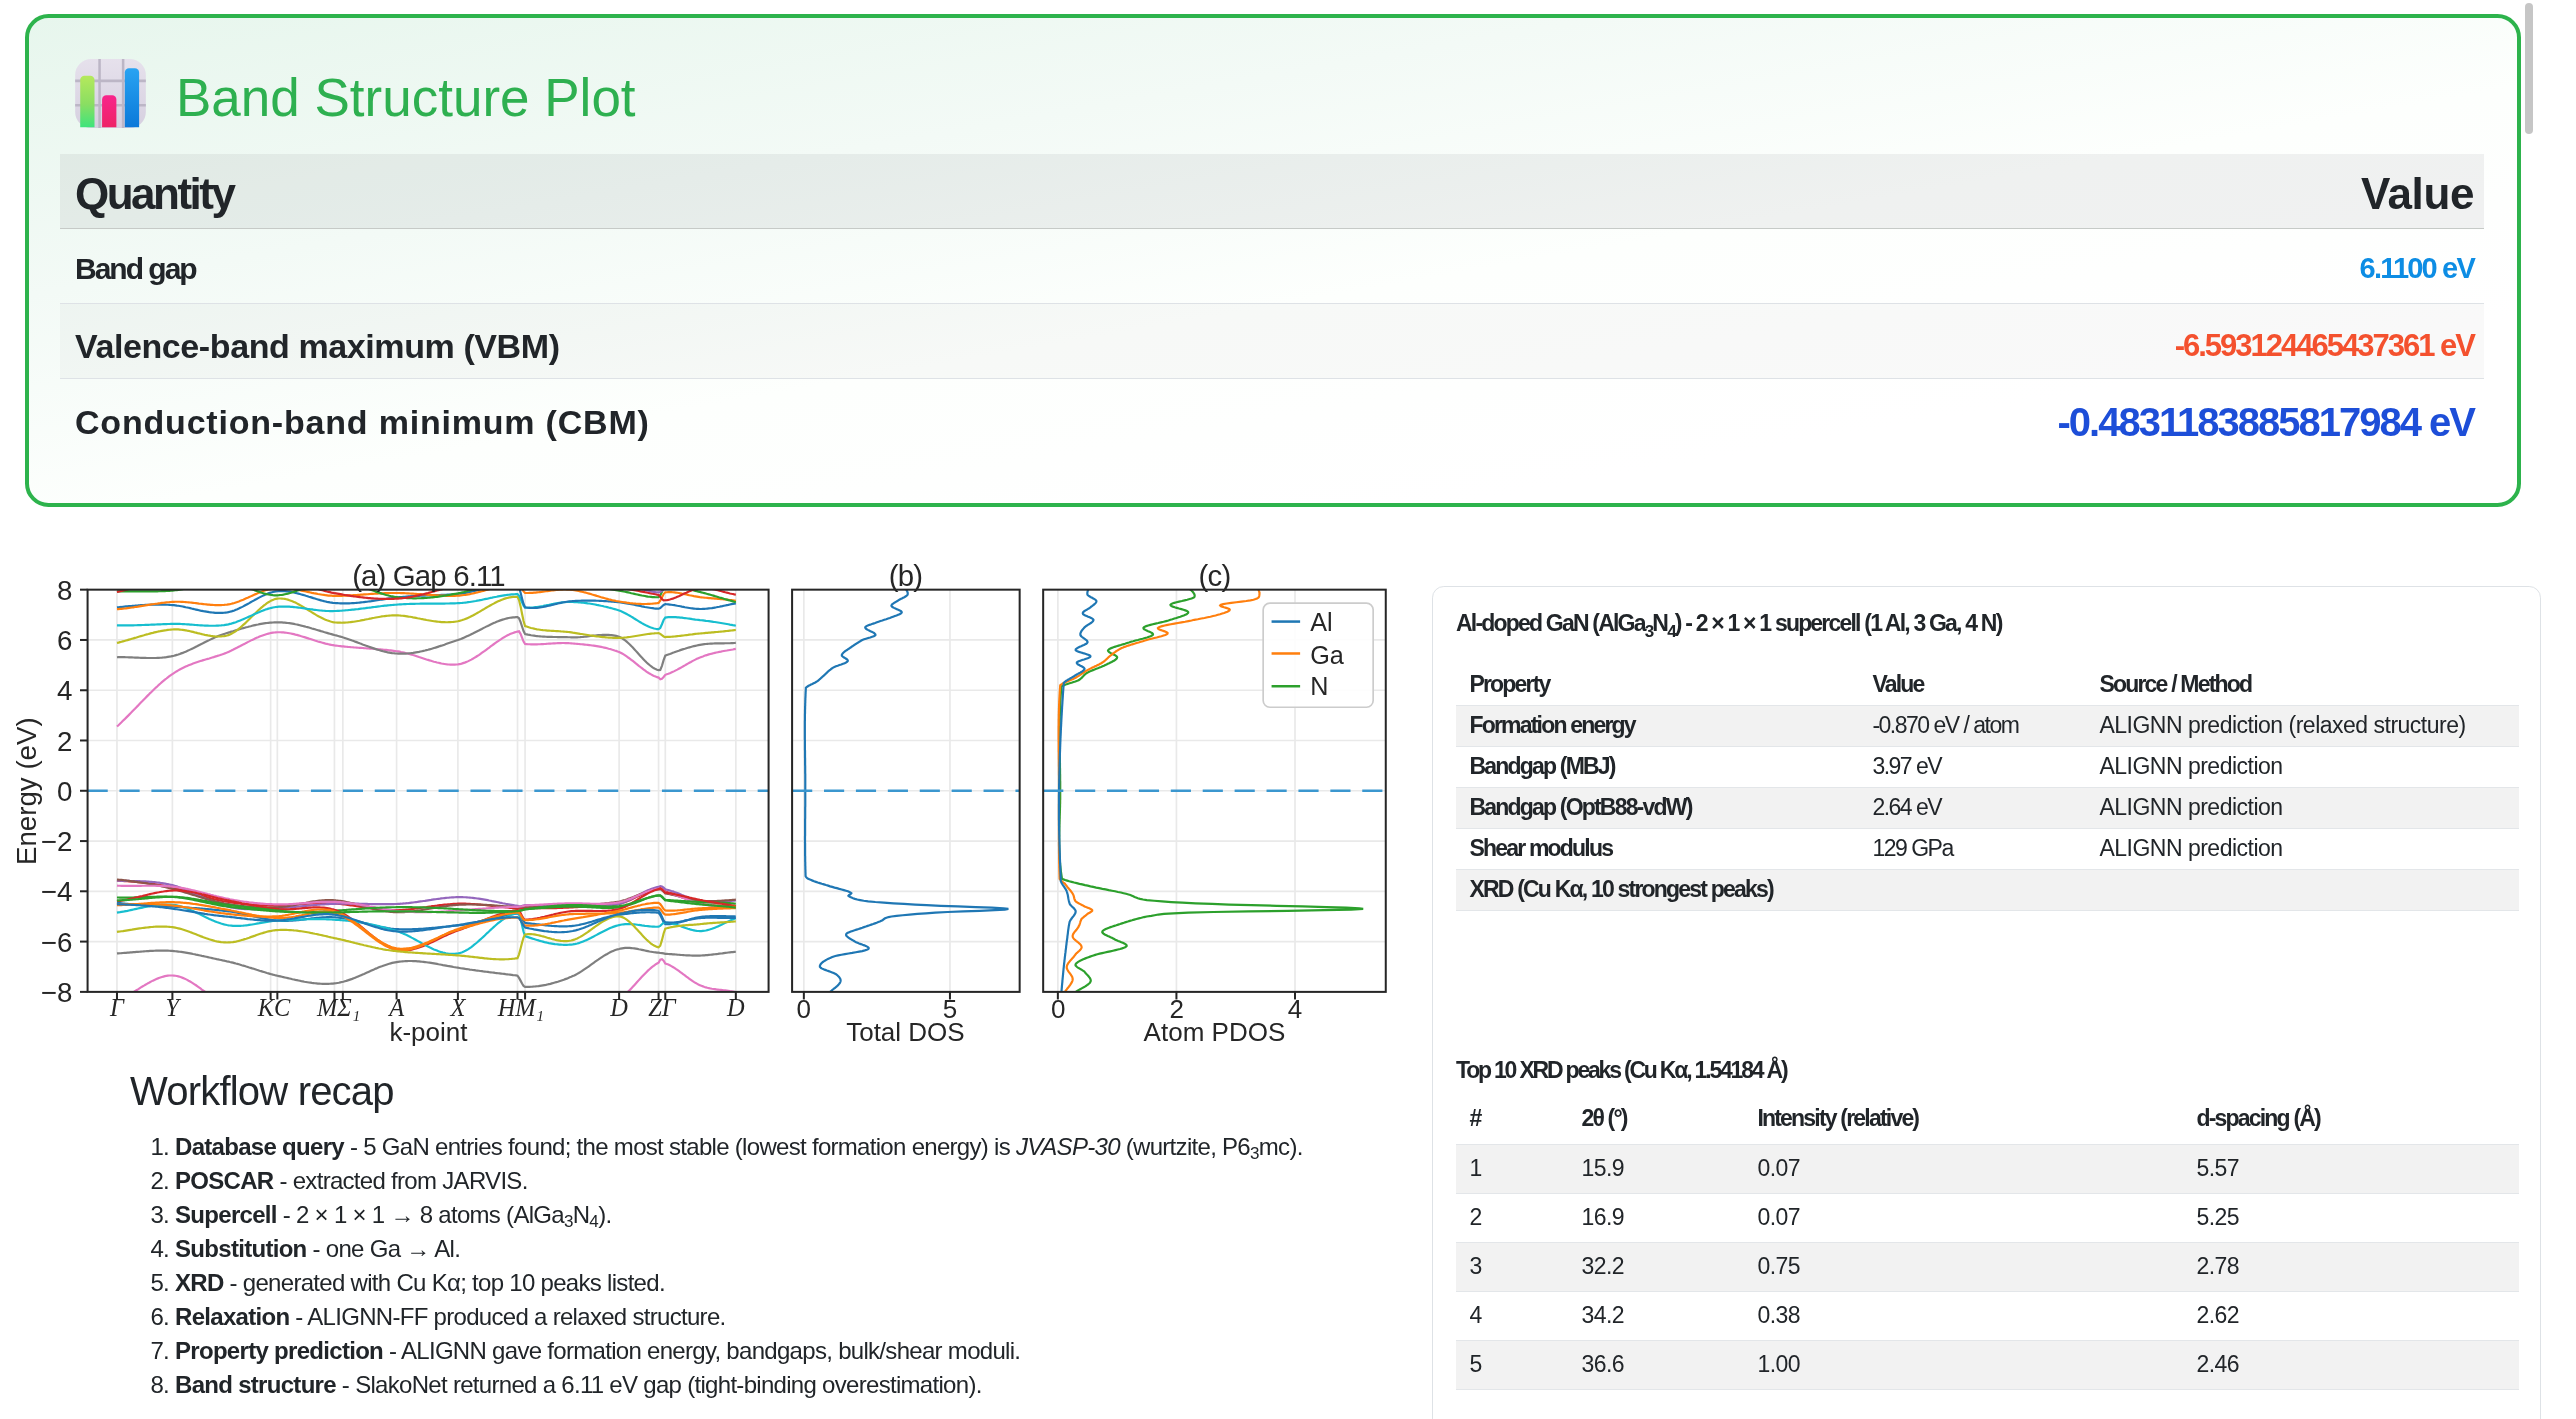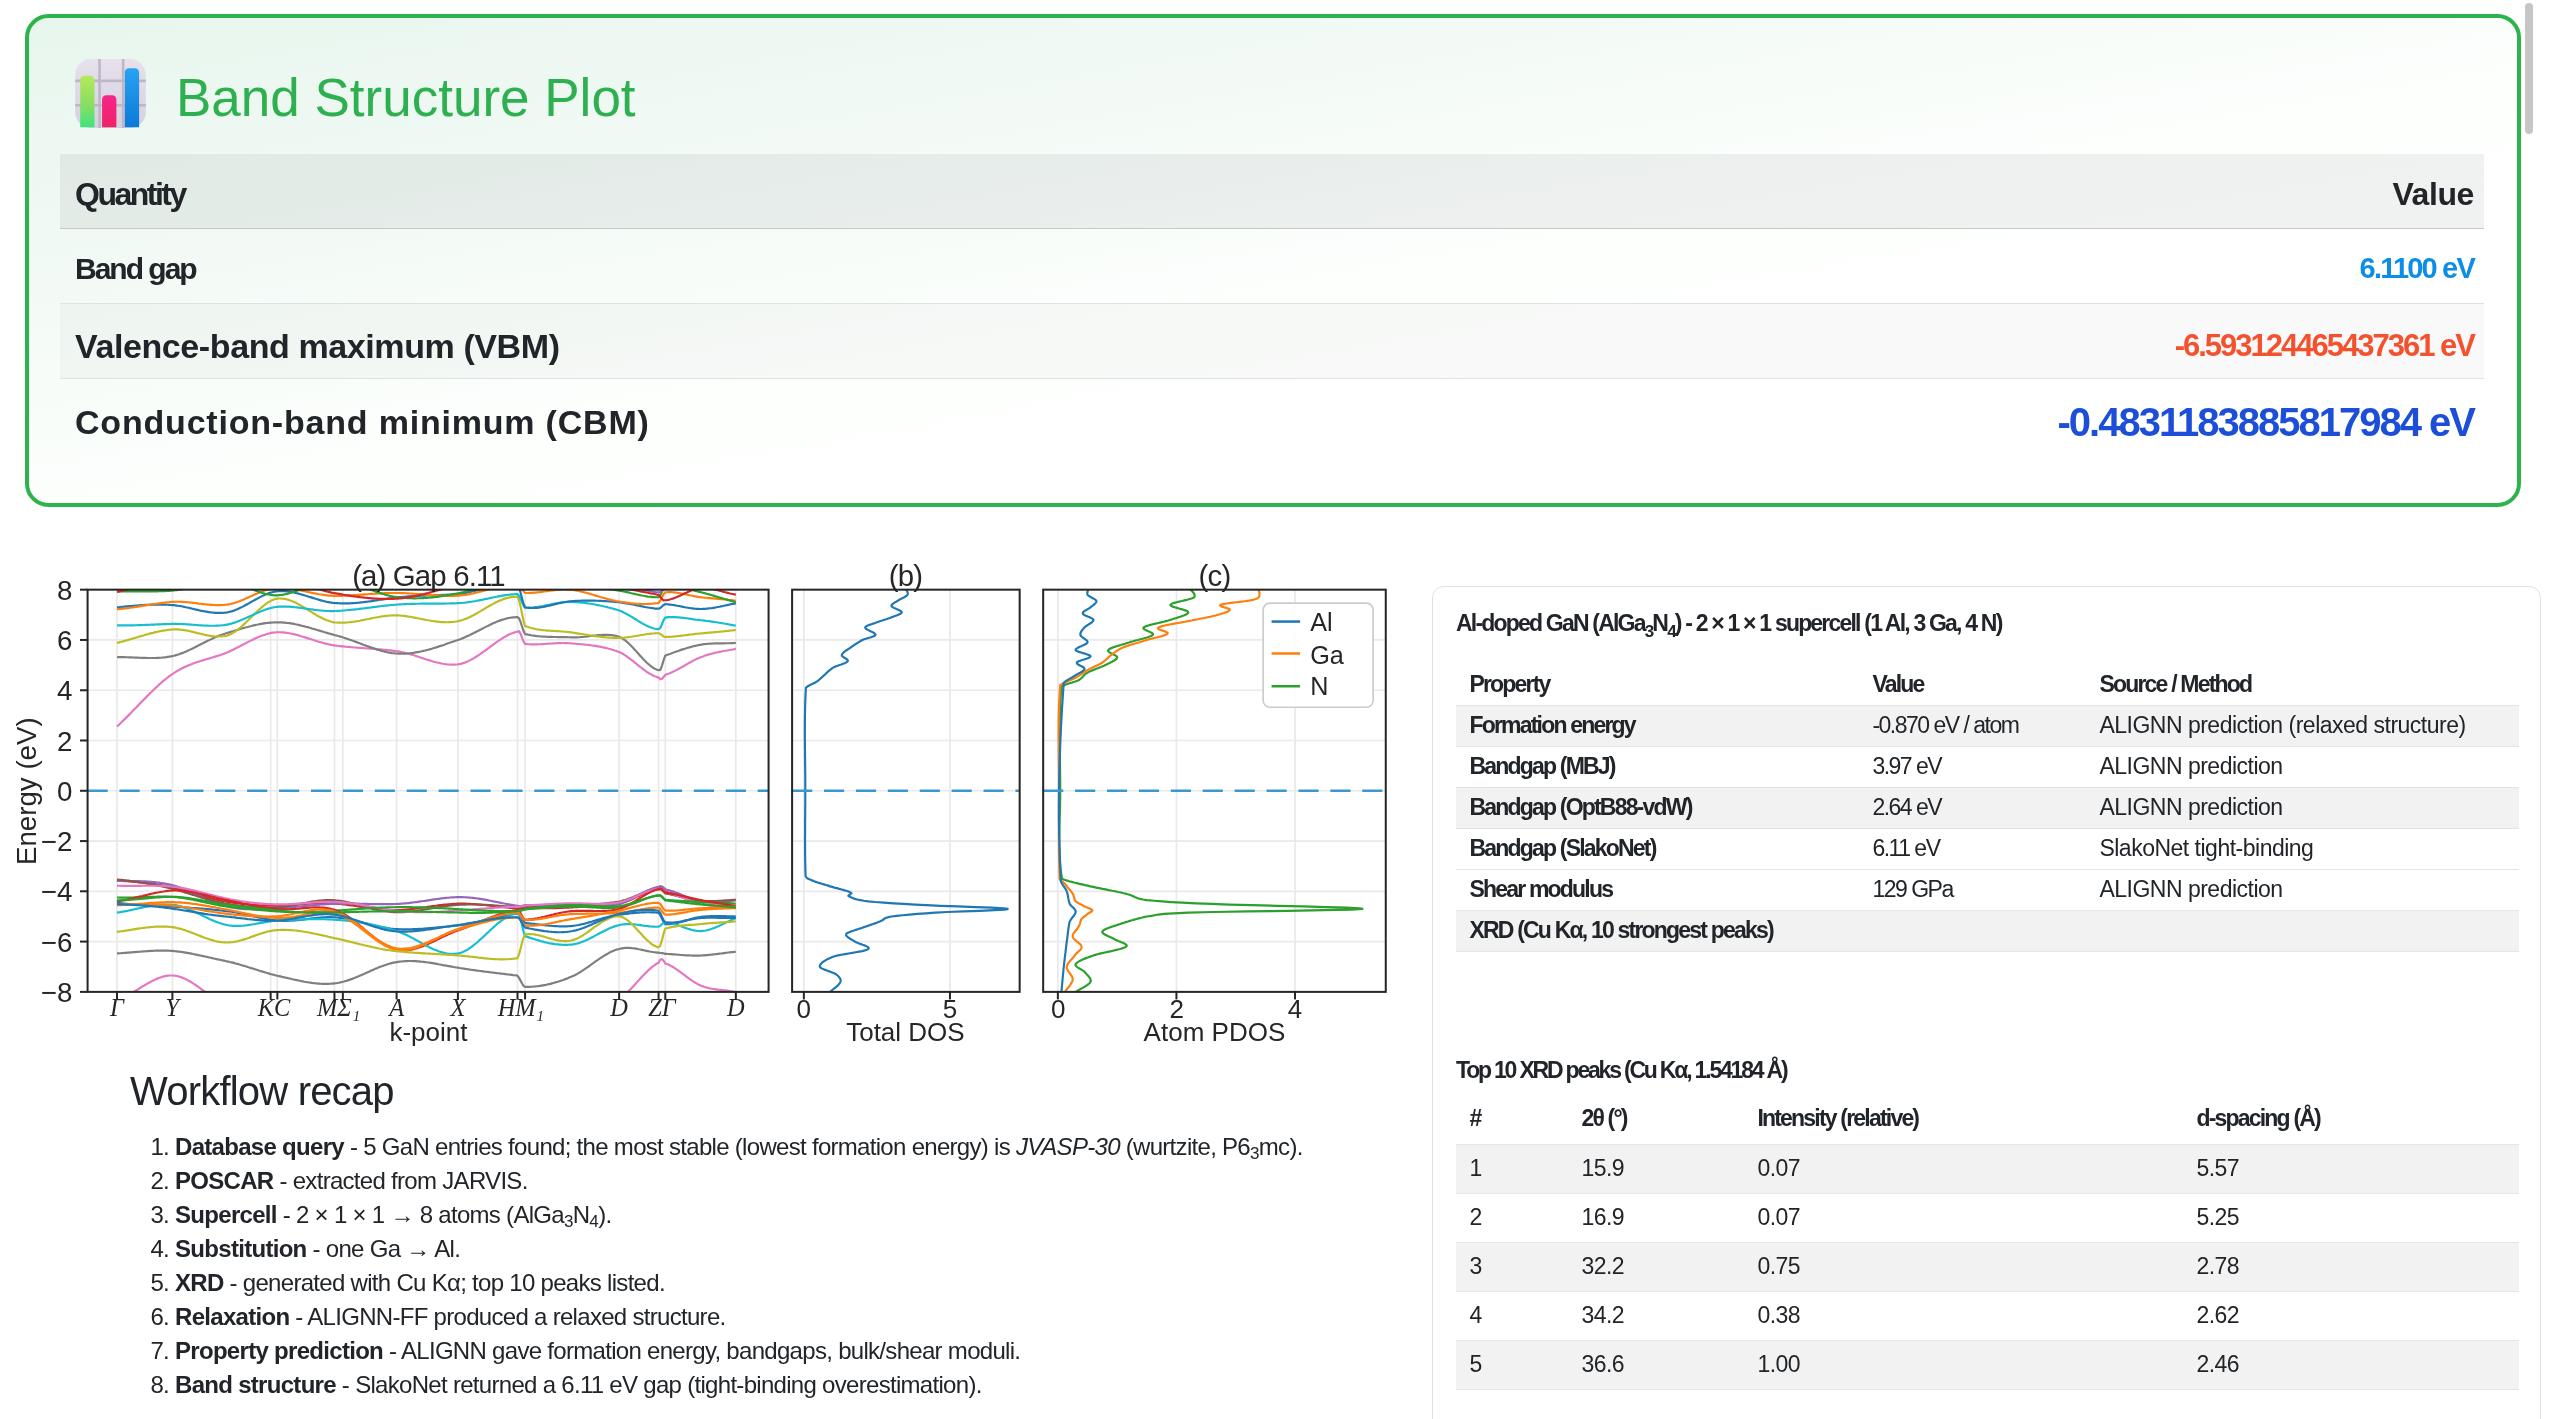--- a/index.html
+++ b/index.html
@@ -8,21 +8,21 @@
 body { position: relative; }
 .abs { position: absolute; }
 
 
 #topcard { left: 25px; top: 14.3px; width: 2496px; height: 493px;
   border: 4.2px solid #2db34c; border-radius: 23.5px;
   background: linear-gradient(170deg, #e7f6ed 0%, #f3faf6 30%, #fdfffd 55%, #ffffff 80%); }
 #title { left: 176px; top: 71px; font-size: 53px; color: #2eb050; line-height: 1; }
 #qtable { left: 60px; top: 154px; width: 2424px; border-collapse: collapse; }
 #qtable td, #qtable th { padding: 6.7px 10px 0 15px; font-weight: 700; }
-#qtable th { background: rgba(33,37,41,0.062); text-align: left; height: 74px; font-size: 32px; }
+#qtable th { background: rgba(33,37,41,0.062); text-align: left; height: 74px; font-size: 44px; }
 #qtable tr.hdr { border-bottom: 1.7px solid #c6cac7; }
 #qtable tr.r1, #qtable tr.r2 { border-bottom: 1.7px solid #dee2e6; }
 #qtable tr.r1 td { height: 75px; }
 #qtable tr.r2 td { height: 75px; background: rgba(33,37,41,0.027); padding-top: 11.8px; }
 #qtable tr.r3 td { height: 76px; padding-top: 11.8px; }
 #qtable td.v, #qtable th.v { text-align: right; }
 
 
 #sbar { left: 2525px; top: 3.4px; width: 8.4px; height: 131px; background: #c6c6c6; border-radius: 4.2px; }
 
@@ -316,25 +316,20 @@
         <td class="b">Bandgap (MBJ)</td>
         <td class="bv">3.97 eV</td>
         <td class="s">ALIGNN prediction</td>
       </tr>
   <tr class="g">
         <td class="b">Bandgap (OptB88-vdW)</td>
         <td class="bv">2.64 eV</td>
         <td class="s">ALIGNN prediction</td>
       </tr>
   <tr>
-        <td class="b">Bandgap (SlakoNet)</td>
-        <td class="bv">6.11 eV</td>
-        <td class="s">SlakoNet tight-binding</td>
-      </tr>
-  <tr>
         <td class="b">Shear modulus</td>
         <td class="bv">129 GPa</td>
         <td class="s">ALIGNN prediction</td>
       </tr>
   <tr class="g">
         <td class="b" colspan="3">XRD (Cu Kα, 10 strongest peaks)</td>
       </tr>
 </tbody>
   </table>
 

